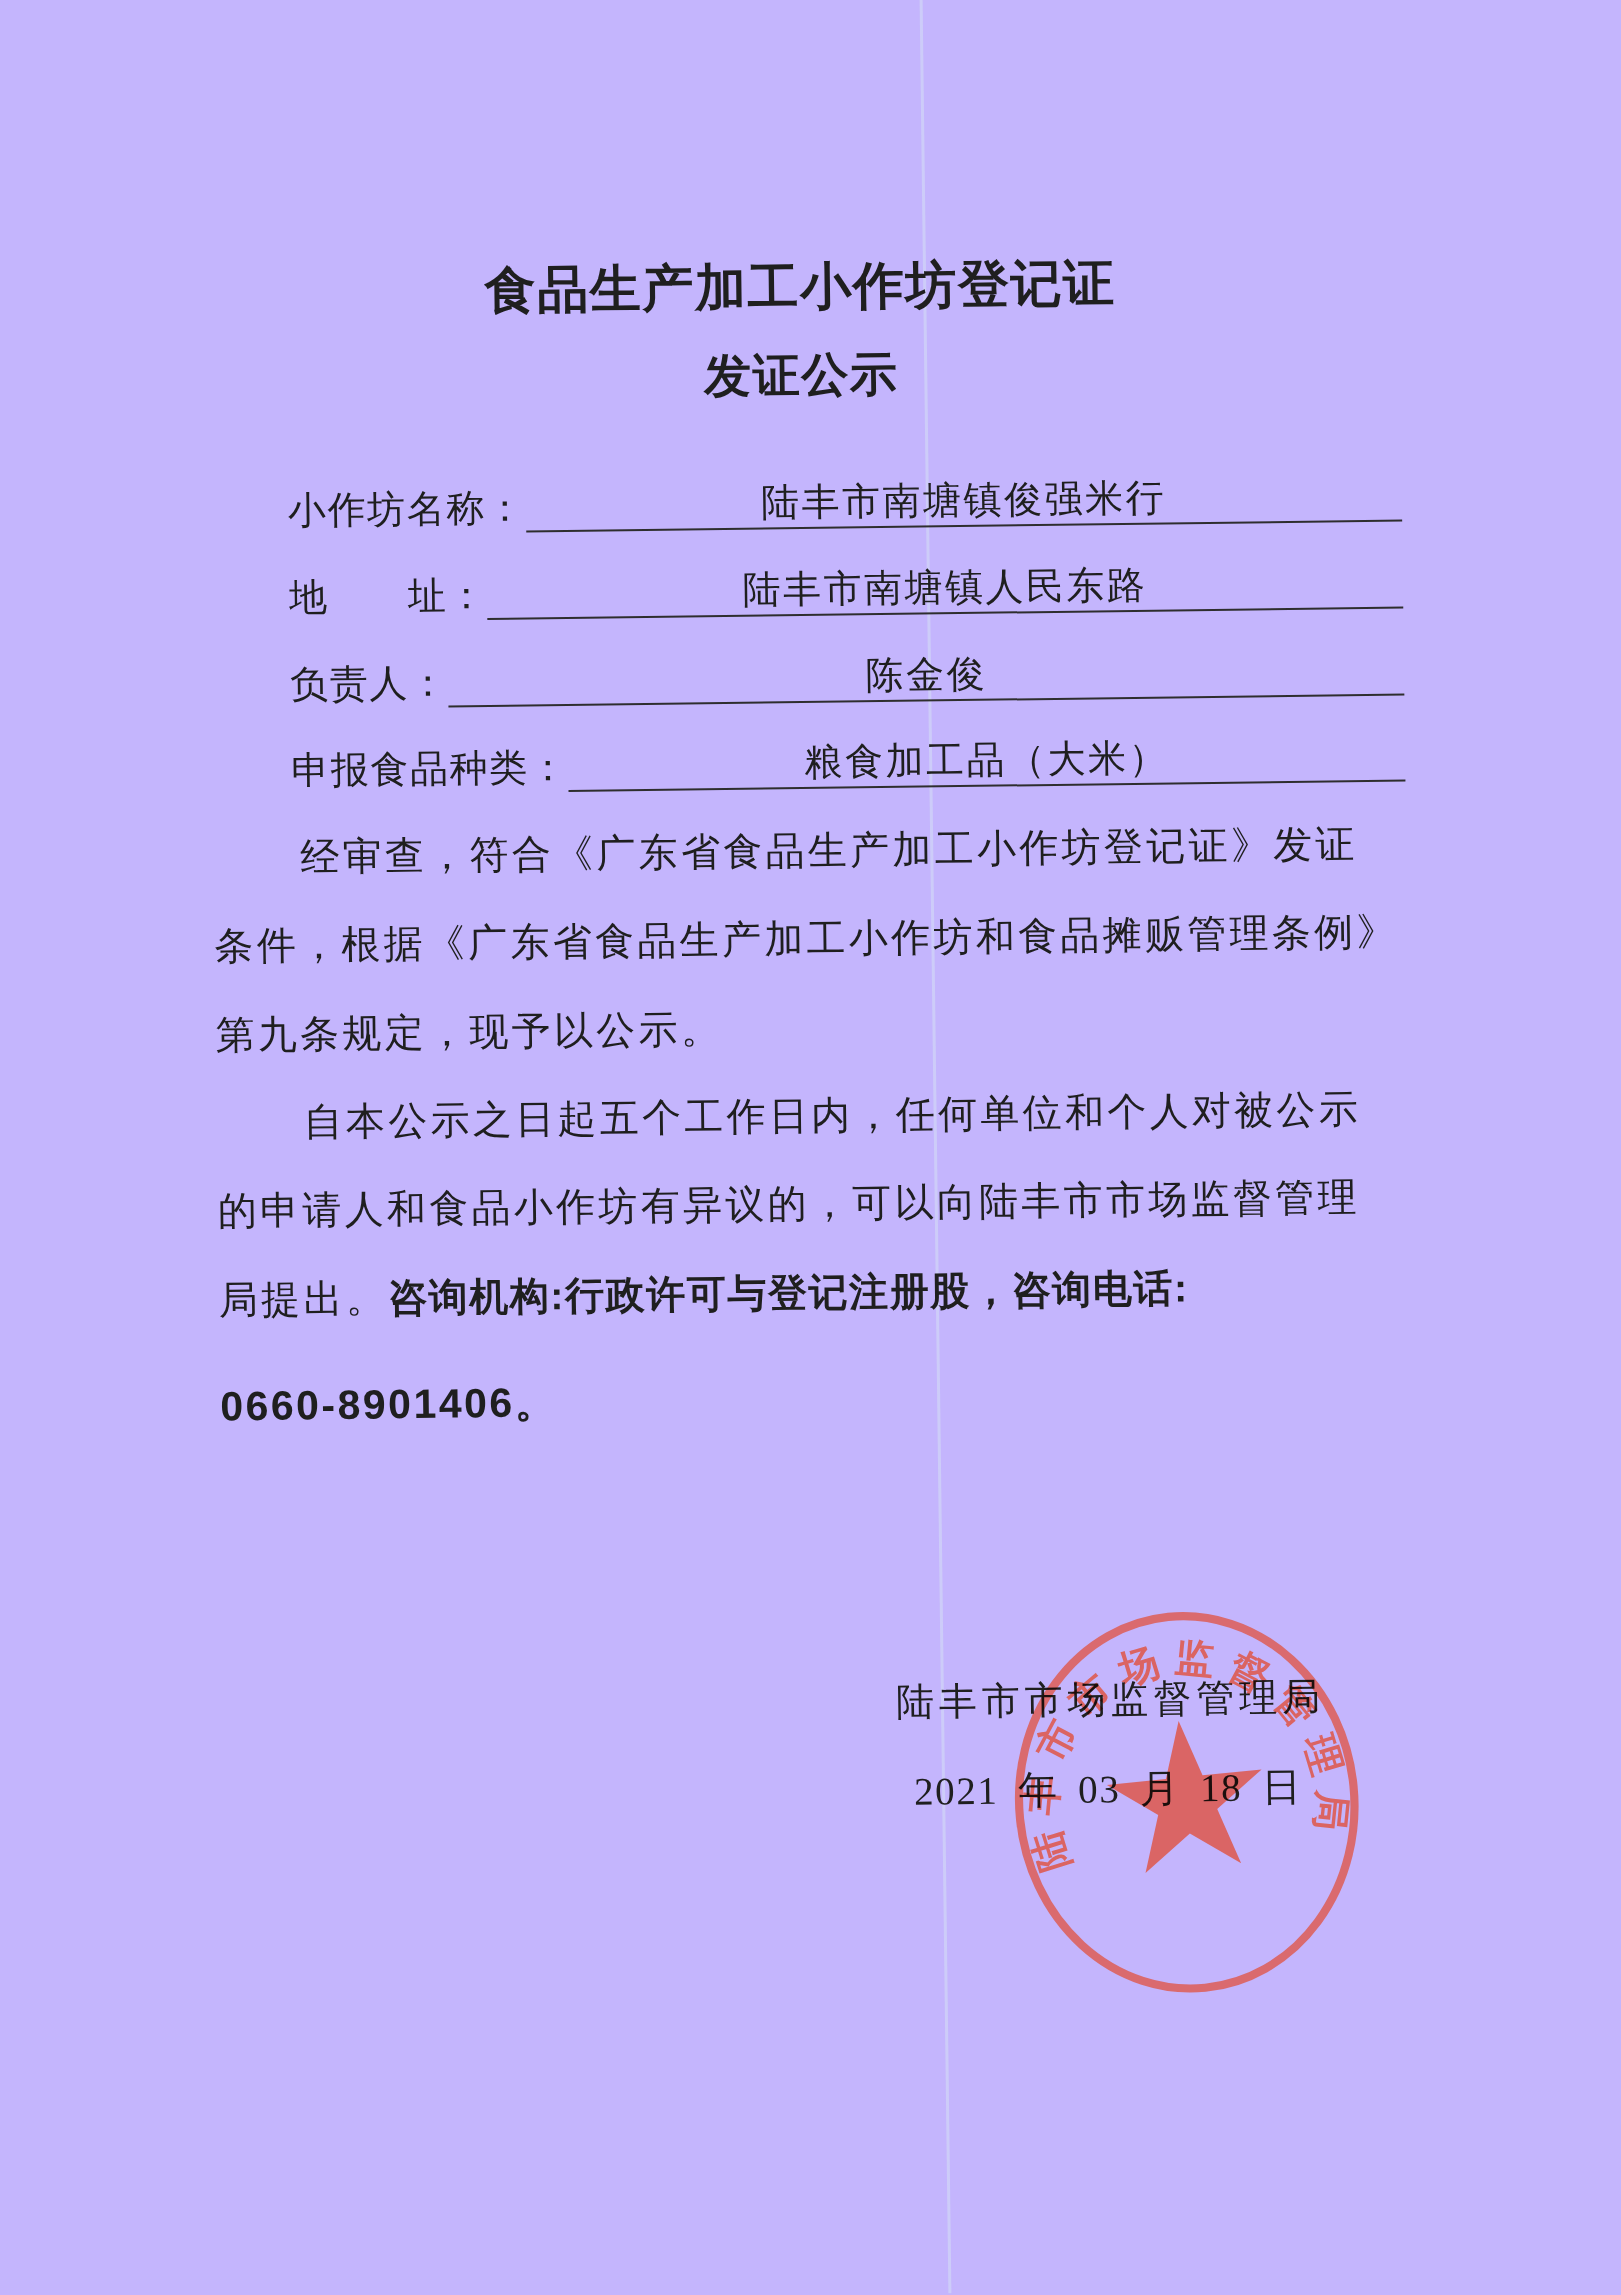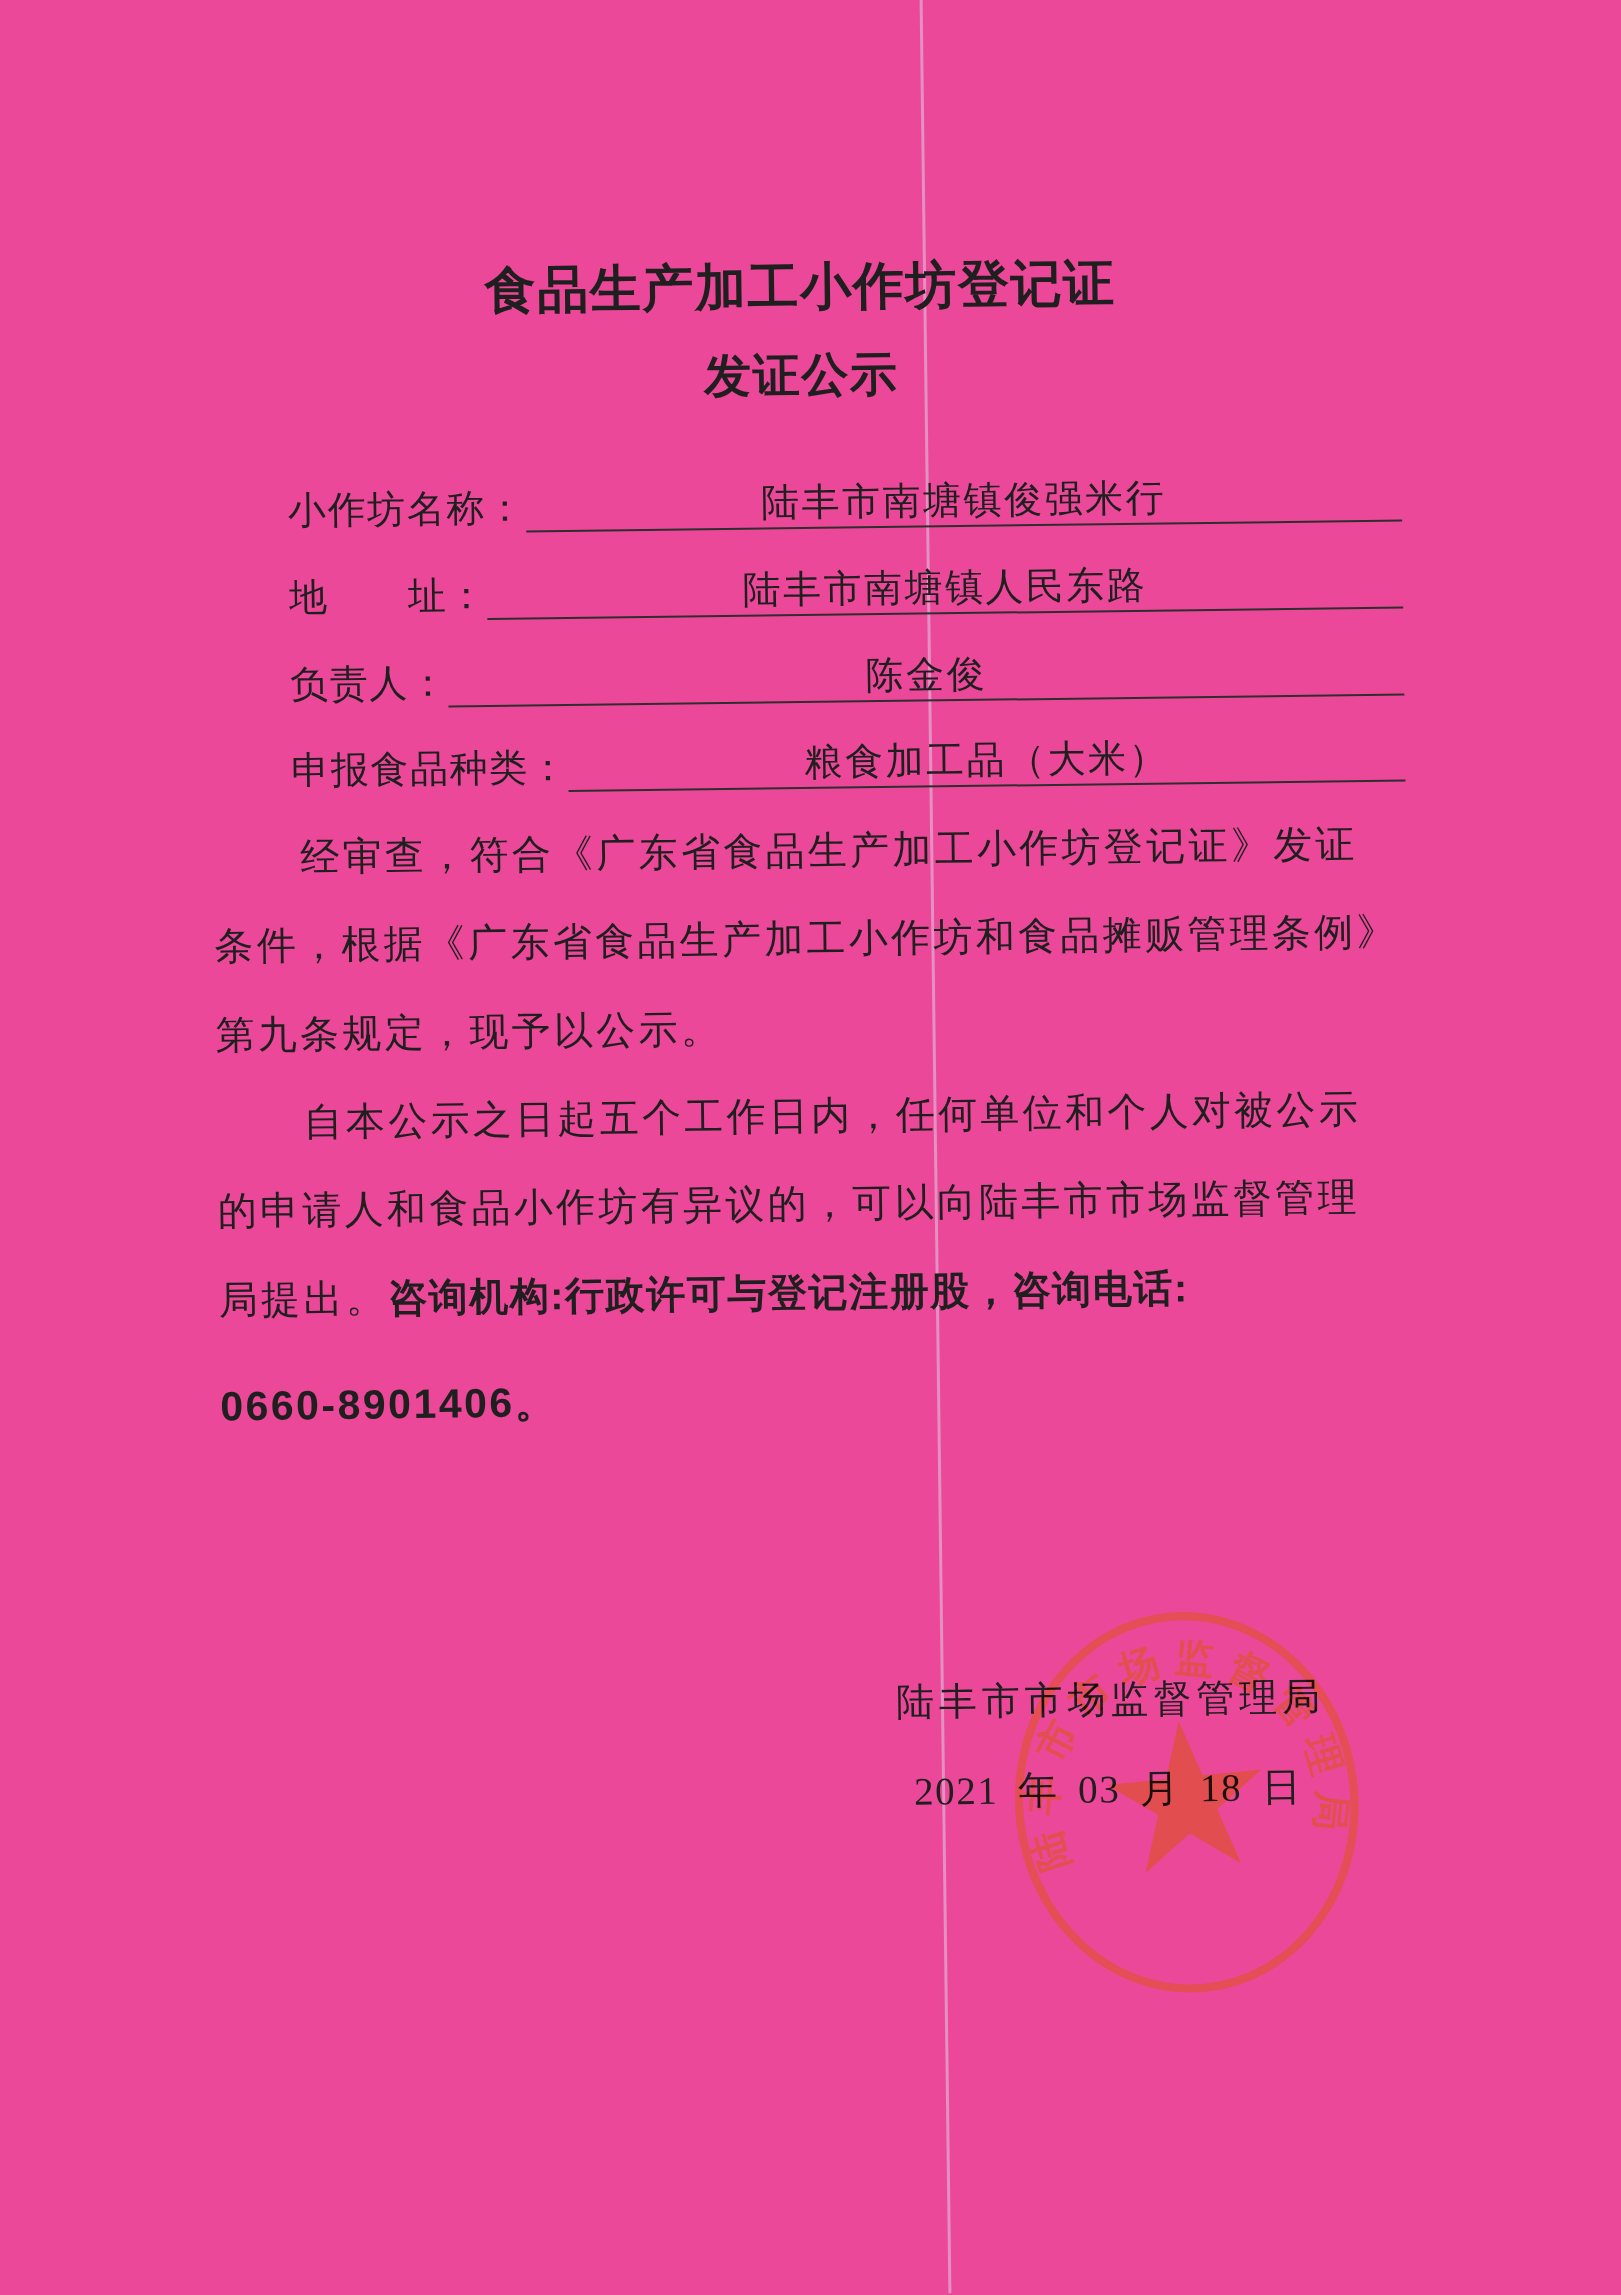--- a/index.html
+++ b/index.html
@@ -1,19 +1,19 @@
 <!DOCTYPE html>
 <html lang="zh" style="font-size:13px"><head>
 <meta charset="utf-8">
 <style>
   html,body{margin:0;padding:0;background:#ffffff;}
   .sheet{
     position:relative;
     width:1622px;height:2295px;
-    background:#ec4899;
+    background:#c4b5fd;
     overflow:hidden;
     font-family:"Liberation Serif","DejaVu Serif",serif;
     color:#1f1f1f;
   }
   .tilt{
     position:absolute;inset:0;
     transform:rotate(-0.72deg);
     transform-origin:811px 1148px;
   }
   .scan-streak{

